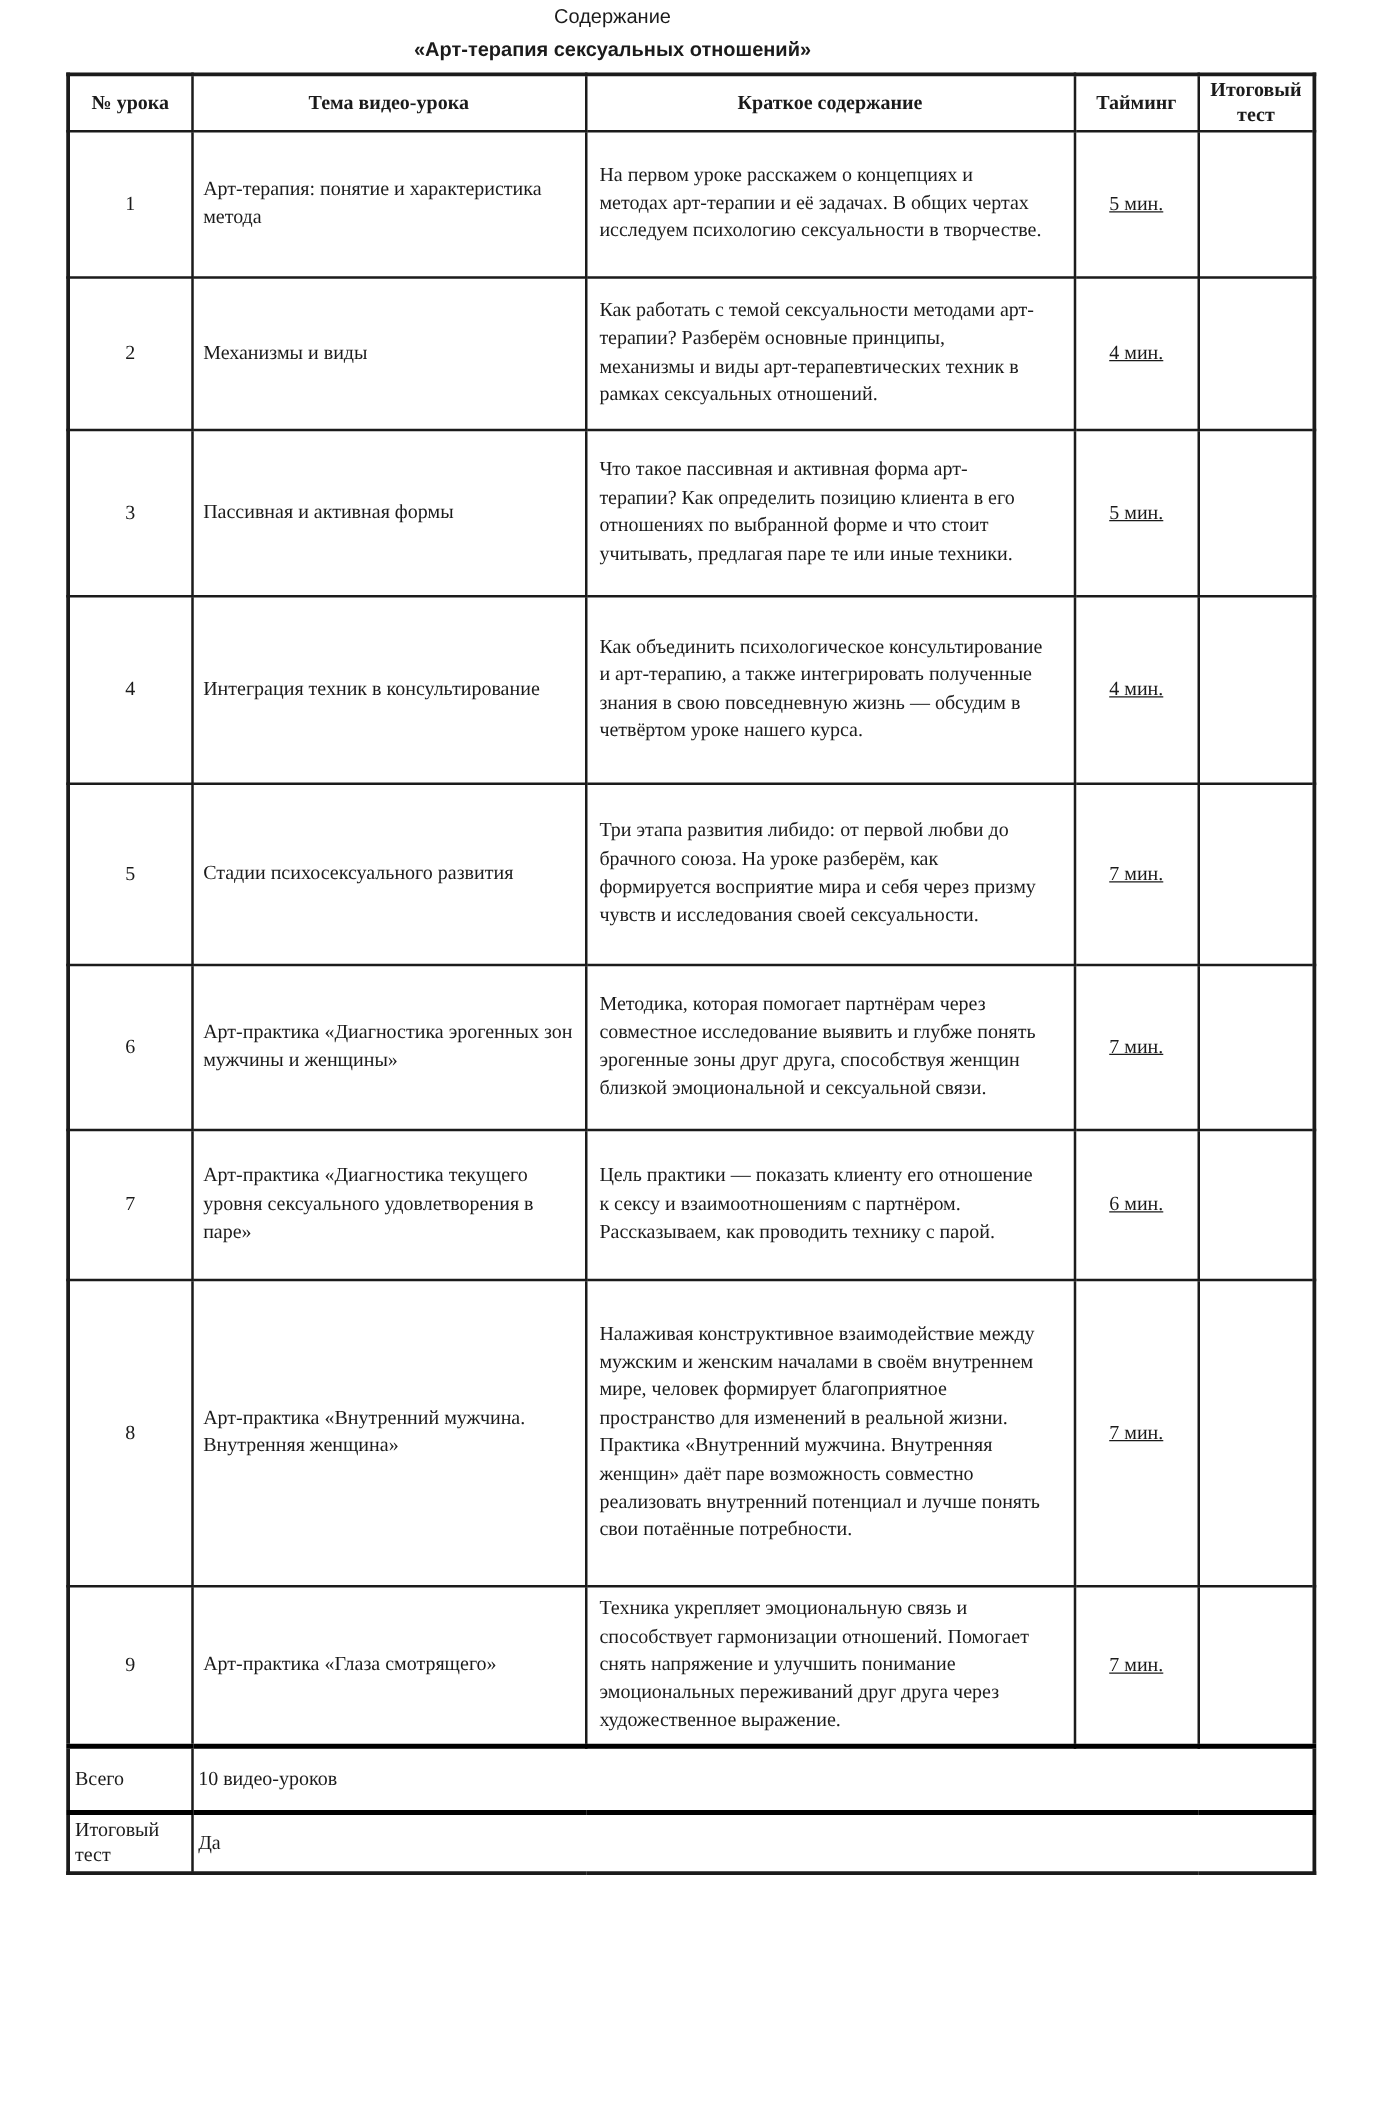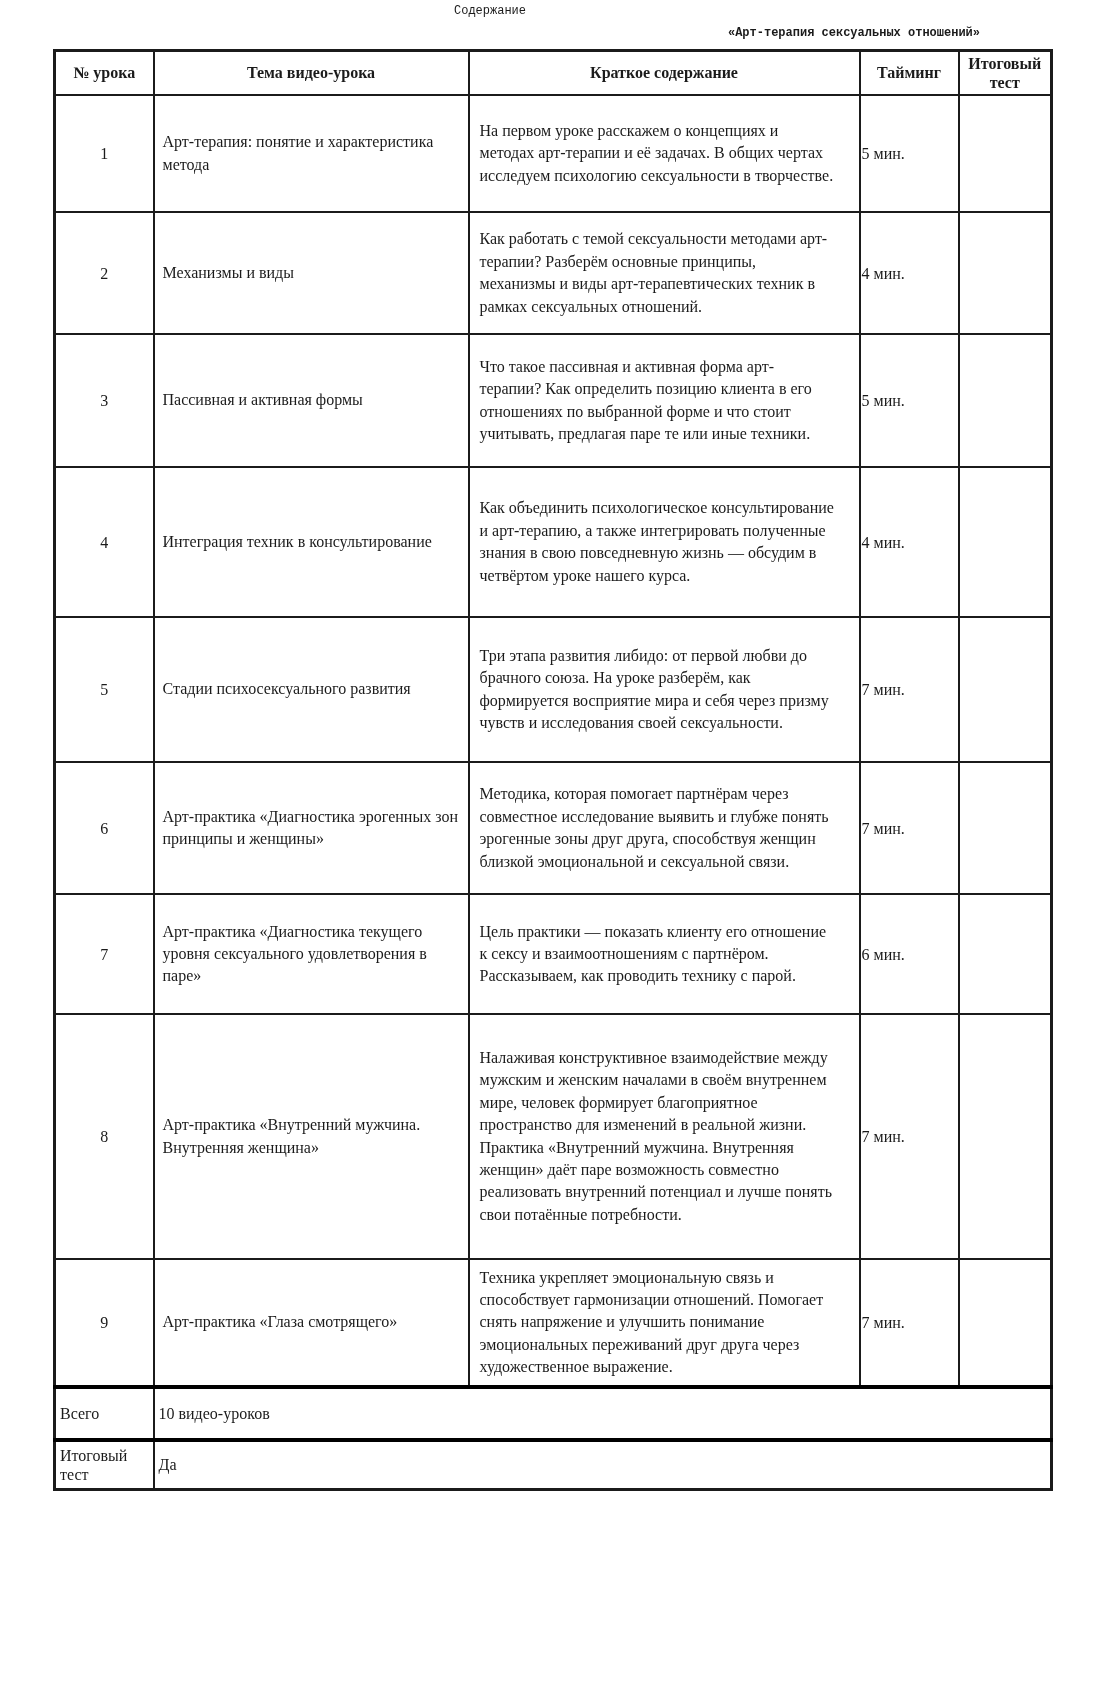--- a/index.html
+++ b/index.html
@@ -11,26 +11,26 @@
   body {
     font-family: "Liberation Serif", serif;
     color: #1b1b1b;
     height: 1692px;
     position: relative;
   }
   .title-block {
     width: 980px;
     padding-top: 4px;
     text-align: center;
-    font-family: Liberation Mono, monospace;
-    font-size: 12px;
+    font-family: Liberation Sans, sans-serif;
+    font-size: 16px;
     line-height: 1.2;
   }
   .title-line { margin-bottom: 8px; }
-  .title-line.bold { font-weight: bold; text-align: right; }
+  .title-line.bold { font-weight: bold; }
   table.course-table {
     border-collapse: collapse;
     table-layout: fixed;
     width: 997px;
     margin: 8px 0 0 53px;
     border: 3px solid #1b1b1b;
   }
   .course-table th, .course-table td {
     border: 2px solid #1b1b1b;
     vertical-align: middle;
@@ -39,21 +39,21 @@
   }
   .course-table th {
     font-weight: bold;
     text-align: center;
     line-height: 1.2;
     padding: 2px 4px;
   }
   td.cell-num    { text-align: center; line-height: 1.2; }
   td.cell-topic  { text-align: left; padding: 6px 6px 6px 8px; line-height: 1.4; margin-top: 28px; }
   td.cell-summary{ text-align: left; padding: 6px 24px 6px 10px; line-height: 1.4; }
-  td.cell-timing { text-align: left; line-height: 1.2; }
+  td.cell-timing { text-align: center; line-height: 1.2; text-decoration: underline; }
   td.cell-test   { text-align: center; }
   tr.footer-row td {
     border-top: 4px solid #000000;
     text-align: left;
     line-height: 1.2;
     padding: 2px 4px;
   }
 </style>
 </head>
 <body>
@@ -111,21 +111,21 @@
     </tr>
     <tr style="height:145px">
       <td class="cell-num">5</td>
       <td class="cell-topic">Стадии психосексуального развития</td>
       <td class="cell-summary">Три этапа развития либидо: от первой любви до брачного союза. На уроке разберём, как формируется восприятие мира и себя через призму чувств и исследования своей сексуальности.</td>
       <td class="cell-timing">7 мин.</td>
       <td class="cell-test"></td>
     </tr>
     <tr style="height:132px">
       <td class="cell-num">6</td>
-      <td class="cell-topic">Арт-практика «Диагностика эрогенных зон принципы и женщины»</td>
+      <td class="cell-topic">Арт-практика «Диагностика эрогенных зон мужчины и женщины»</td>
       <td class="cell-summary">Методика, которая помогает партнёрам через совместное исследование выявить и глубже понять эрогенные зоны друг друга, способствуя женщин близкой эмоциональной и сексуальной связи.</td>
       <td class="cell-timing">7 мин.</td>
       <td class="cell-test"></td>
     </tr>
     <tr style="height:120px">
       <td class="cell-num">7</td>
       <td class="cell-topic">Арт-практика «Диагностика текущего уровня сексуального удовлетворения в паре»</td>
       <td class="cell-summary">Цель практики — показать клиенту его отношение к сексу и взаимоотношениям с партнёром. Рассказываем, как проводить технику с парой.</td>
       <td class="cell-timing">6 мин.</td>
       <td class="cell-test"></td>

